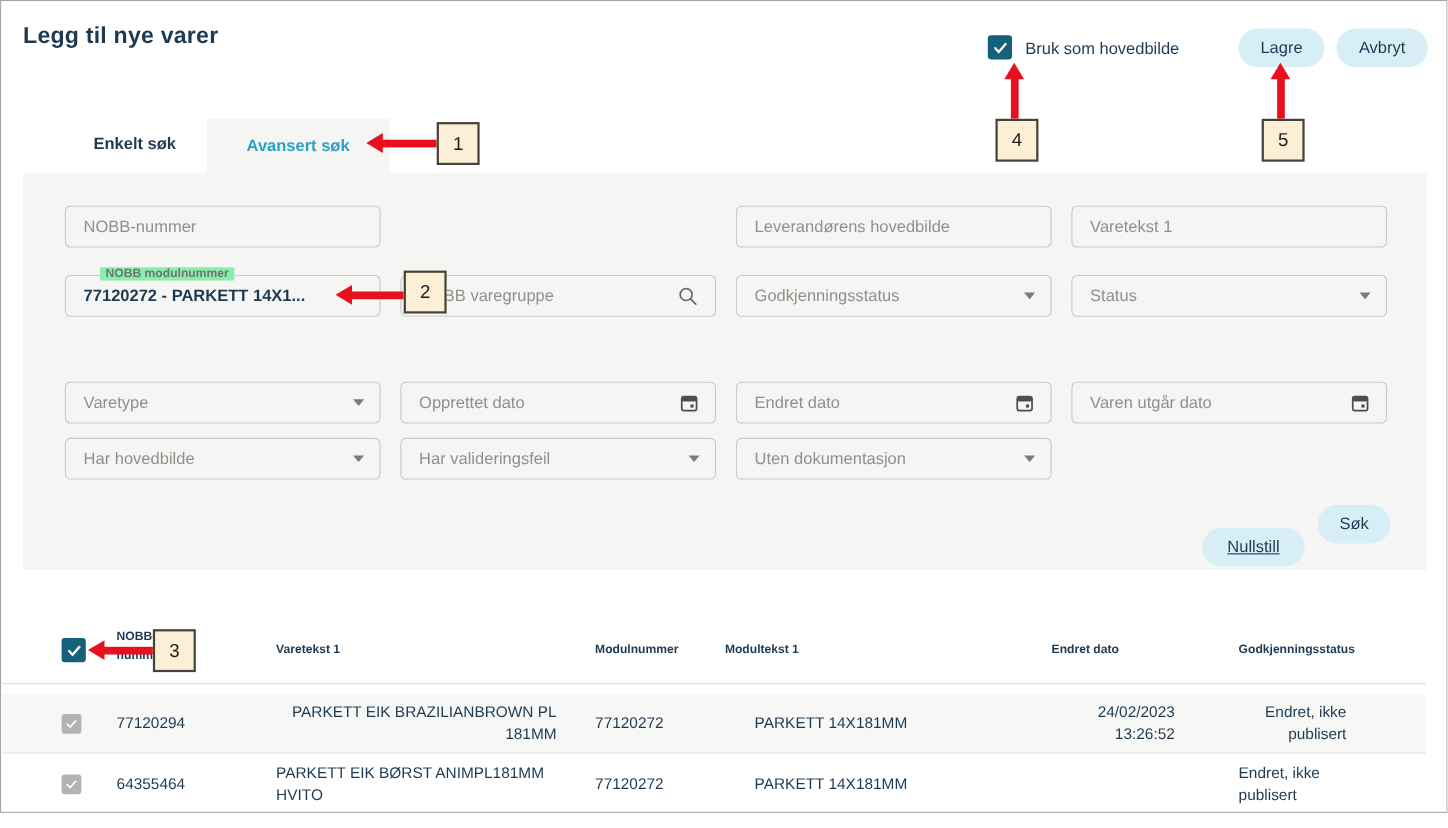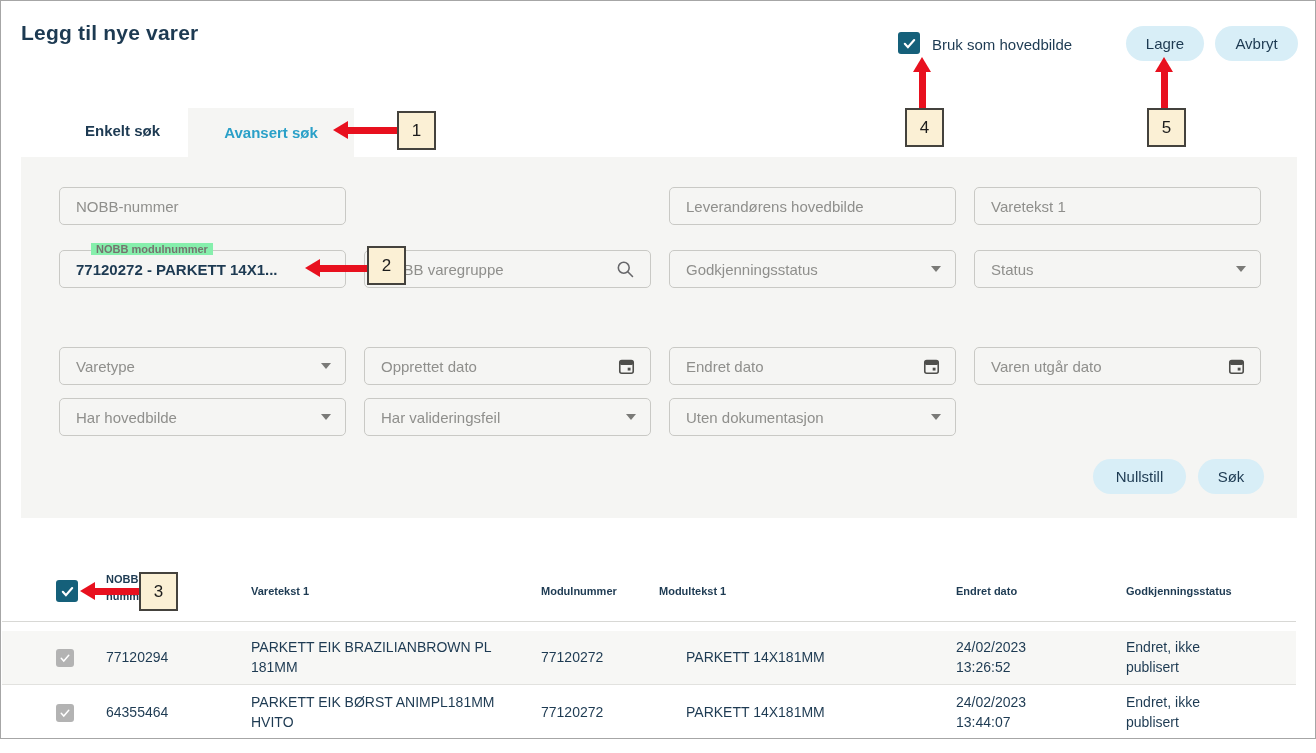--- a/index.html
+++ b/index.html
@@ -62,21 +62,21 @@
     position: absolute; left: 90px; top: 242px; z-index: 2;
     background: #86efac; padding: 0 5px; font-size: 11px; color: #74746f; font-weight: bold;
   }
   .caret {
     width: 0; height: 0; border-left: 5px solid transparent; border-right: 5px solid transparent;
     border-top: 6px solid #7a7a77; cursor: pointer; flex: none;
   }
   .icon-btn { flex: none; display: flex; align-items: center; cursor: pointer; }
 
   .panel-btn { position: absolute; }
-  #btn-reset  { left: 1092px; top: 458px; width: 93px; }
+  #btn-reset  { left: 1092px; top: 479px; width: 93px; text-decoration: underline; }
   #btn-search { left: 1197px; top: 458px; width: 66px; }
 
   
   .tbl-head-check {
     position: absolute; left: 55px; top: 579px; width: 22px; height: 22px;
     background: #15607a; border-radius: 3px; display: flex; align-items: center; justify-content: center;
     cursor: pointer;
   }
   .tbl-head-check svg { width: 15px; height: 15px; }
   .th {
@@ -239,21 +239,21 @@
     </span>
   </div>
   <div class="th th-wrap" style="left:105px; top:570px;">NOBB-nummer</div>
   <div class="th" style="left:250px; top:584px;">Varetekst 1</div>
   <div class="th" style="left:540px; top:584px;">Modulnummer</div>
   <div class="th" style="left:658px; top:584px;">Modultekst 1</div>
   <div class="th" style="left:955px; top:584px;">Endret dato</div>
   <div class="th" style="left:1125px; top:584px;">Godkjenningsstatus</div>
   <div class="head-line"></div>
 
-  <div class="trow alt" style="top:630px;">
+  <div class="trow alt" style="top:630px;text-align:right;">
     <div class="row-check" style="top:18px;">
       <span style="display:flex;">
         <svg viewBox="0 0 24 24">
             <path d="M4.5 12.5l5 5.5L19.5 6.5" stroke="#ffffff" stroke-width="3" fill="none" stroke-linecap="round"></path>
           </svg>
       </span>
     </div>
     <div class="td td-nobb">77120294</div>
     <div class="td td-vare">PARKETT EIK BRAZILIANBROWN PL 181MM</div>
     <div class="td td-modnr">77120272</div>
@@ -267,21 +267,20 @@
       <span style="display:flex;">
         <svg viewBox="0 0 24 24">
             <path d="M4.5 12.5l5 5.5L19.5 6.5" stroke="#ffffff" stroke-width="3" fill="none" stroke-linecap="round"></path>
           </svg>
       </span>
     </div>
     <div class="td td-nobb">64355464</div>
     <div class="td td-vare">PARKETT EIK BØRST ANIMPL181MM HVITO</div>
     <div class="td td-modnr">77120272</div>
     <div class="td td-modtxt">PARKETT 14X181MM</div>
-    <div class="td td-endret">24/02/2023 13:44:07</div>
     <div class="td td-status">Endret, ikke publisert</div>
   </div>
 
   <div class="callout" style="left:396px; top:110px;">1</div>
   <div class="arr-head-left" style="left:332px; top:120px;"></div>
   <div class="arr-shaft-h" style="left:346px; top:126px; width:50px;"></div>
 
   <div class="callout" style="left:366px; top:245px;">2</div>
   <div class="arr-head-left" style="left:304px; top:258px;"></div>
   <div class="arr-shaft-h" style="left:318px; top:264px; width:48px;"></div>

